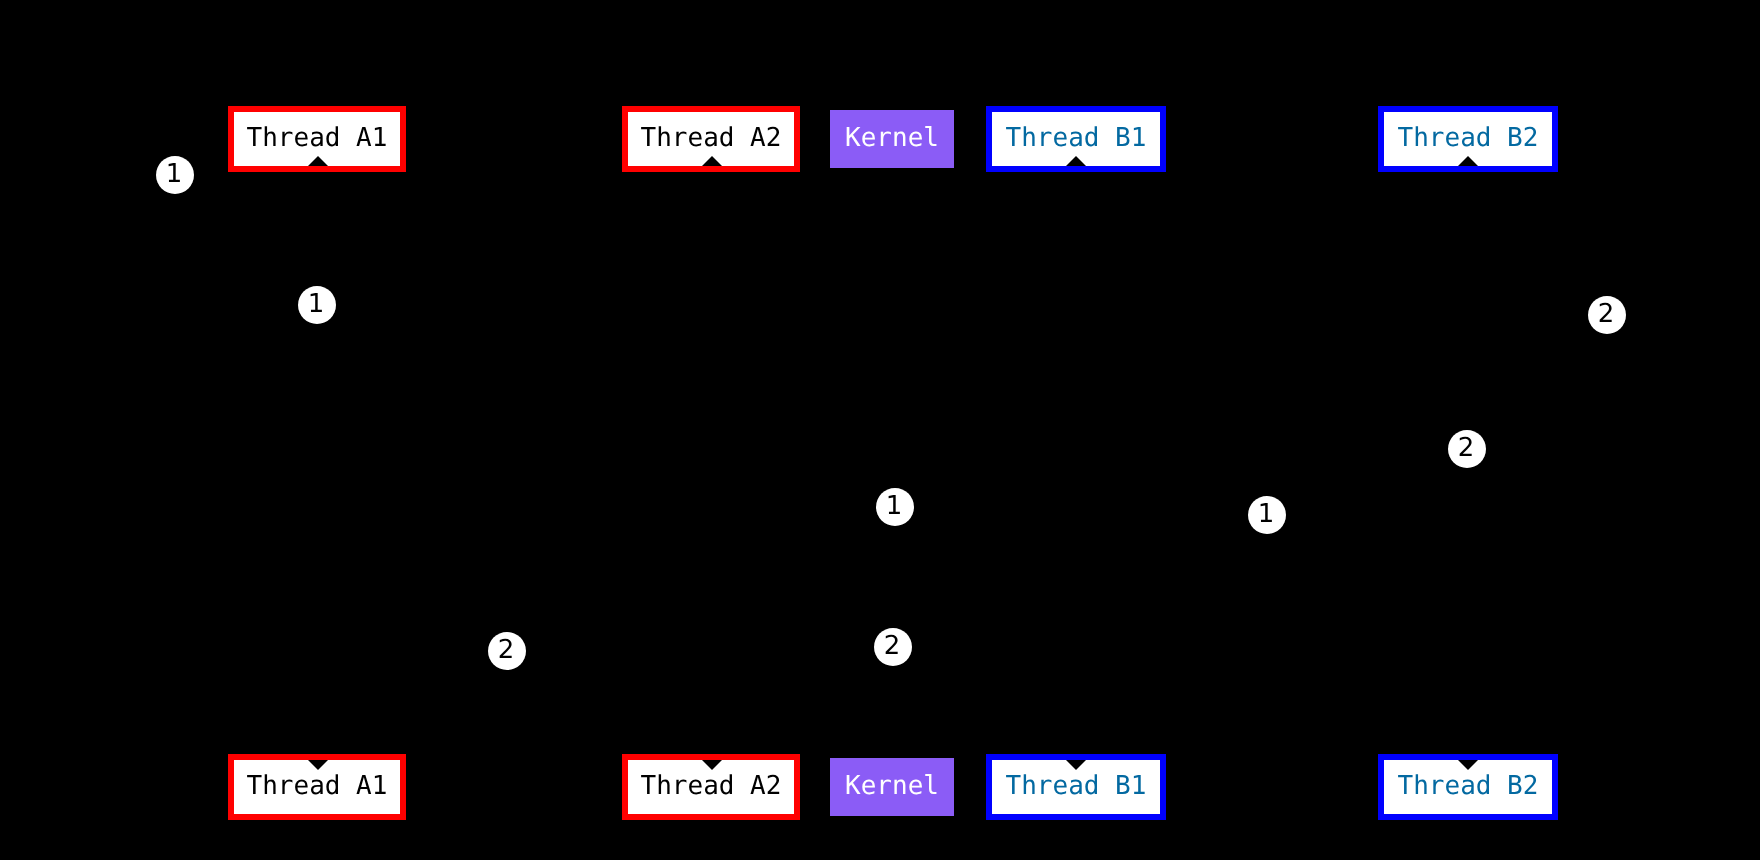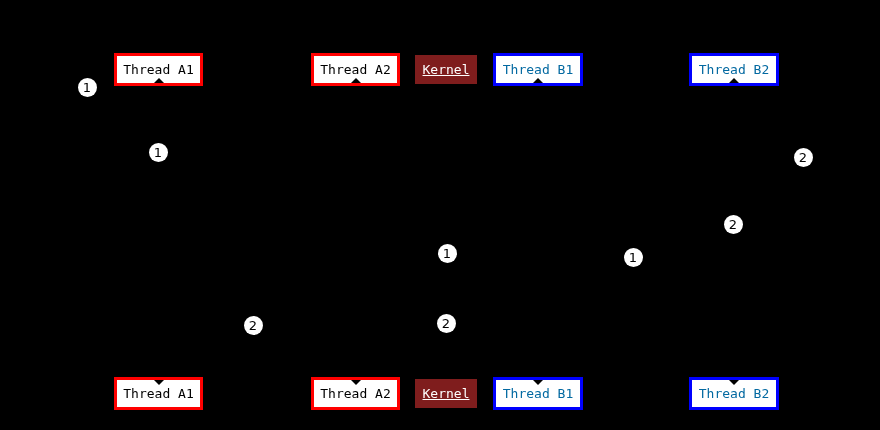--- a/index.html
+++ b/index.html
@@ -29,24 +29,23 @@
     background: #ffffff;
     border: 3px solid #ff0000;
     color: #000000;
   }
   .box.blue-outline {
     background: #ffffff;
     border: 3px solid #0000ff;
     color: #0369a1;
   }
   .box.blue-solid {
-    background: #7f1d1d;
+    background: #8b5cf6;
     border: none;
     color: #ffffff;
-    text-decoration: underline;
   }
   .notch {
     position: absolute;
     width: 0;
     height: 0;
     left: 50%;
     transform: translateX(-50%);
     border-left: 5px solid transparent;
     border-right: 5px solid transparent;
   }

